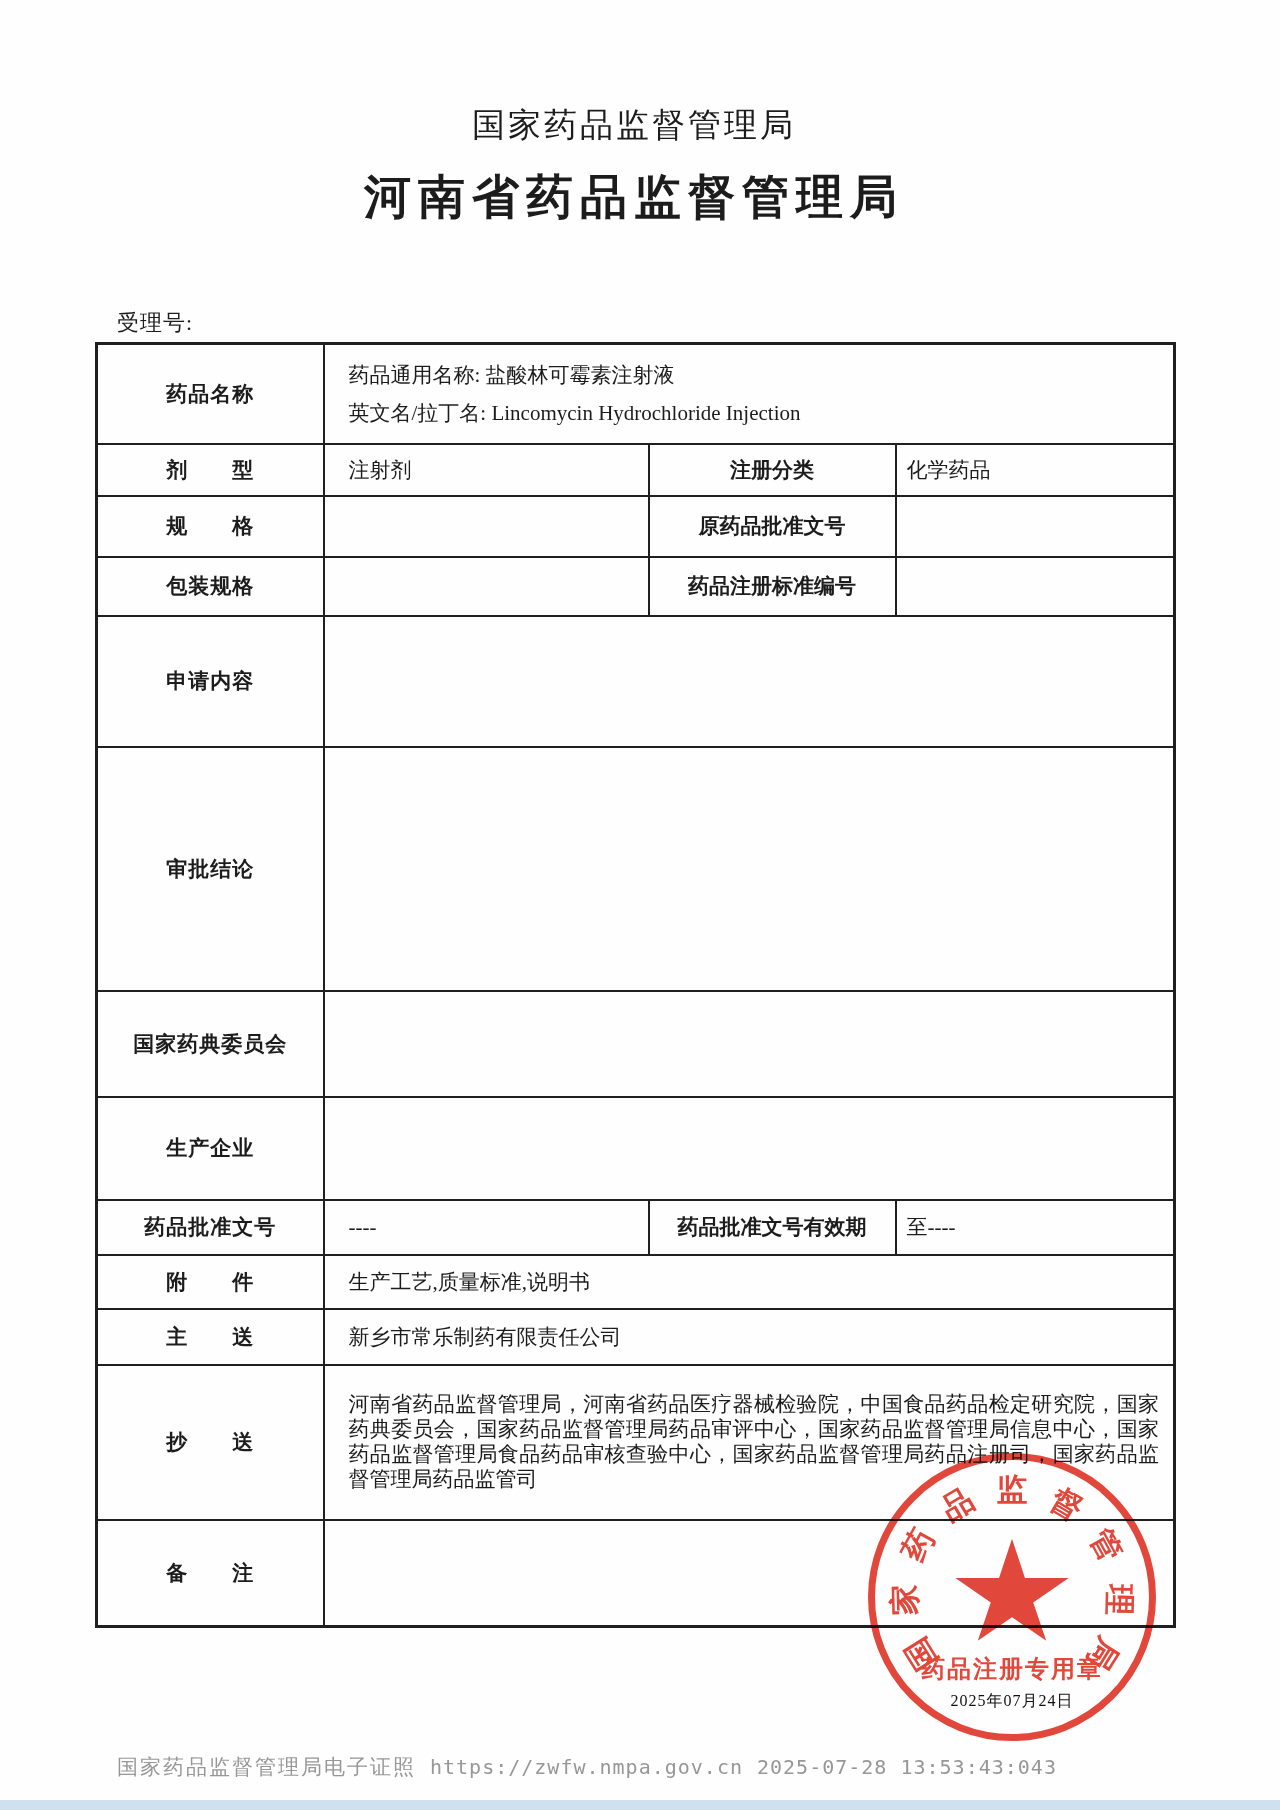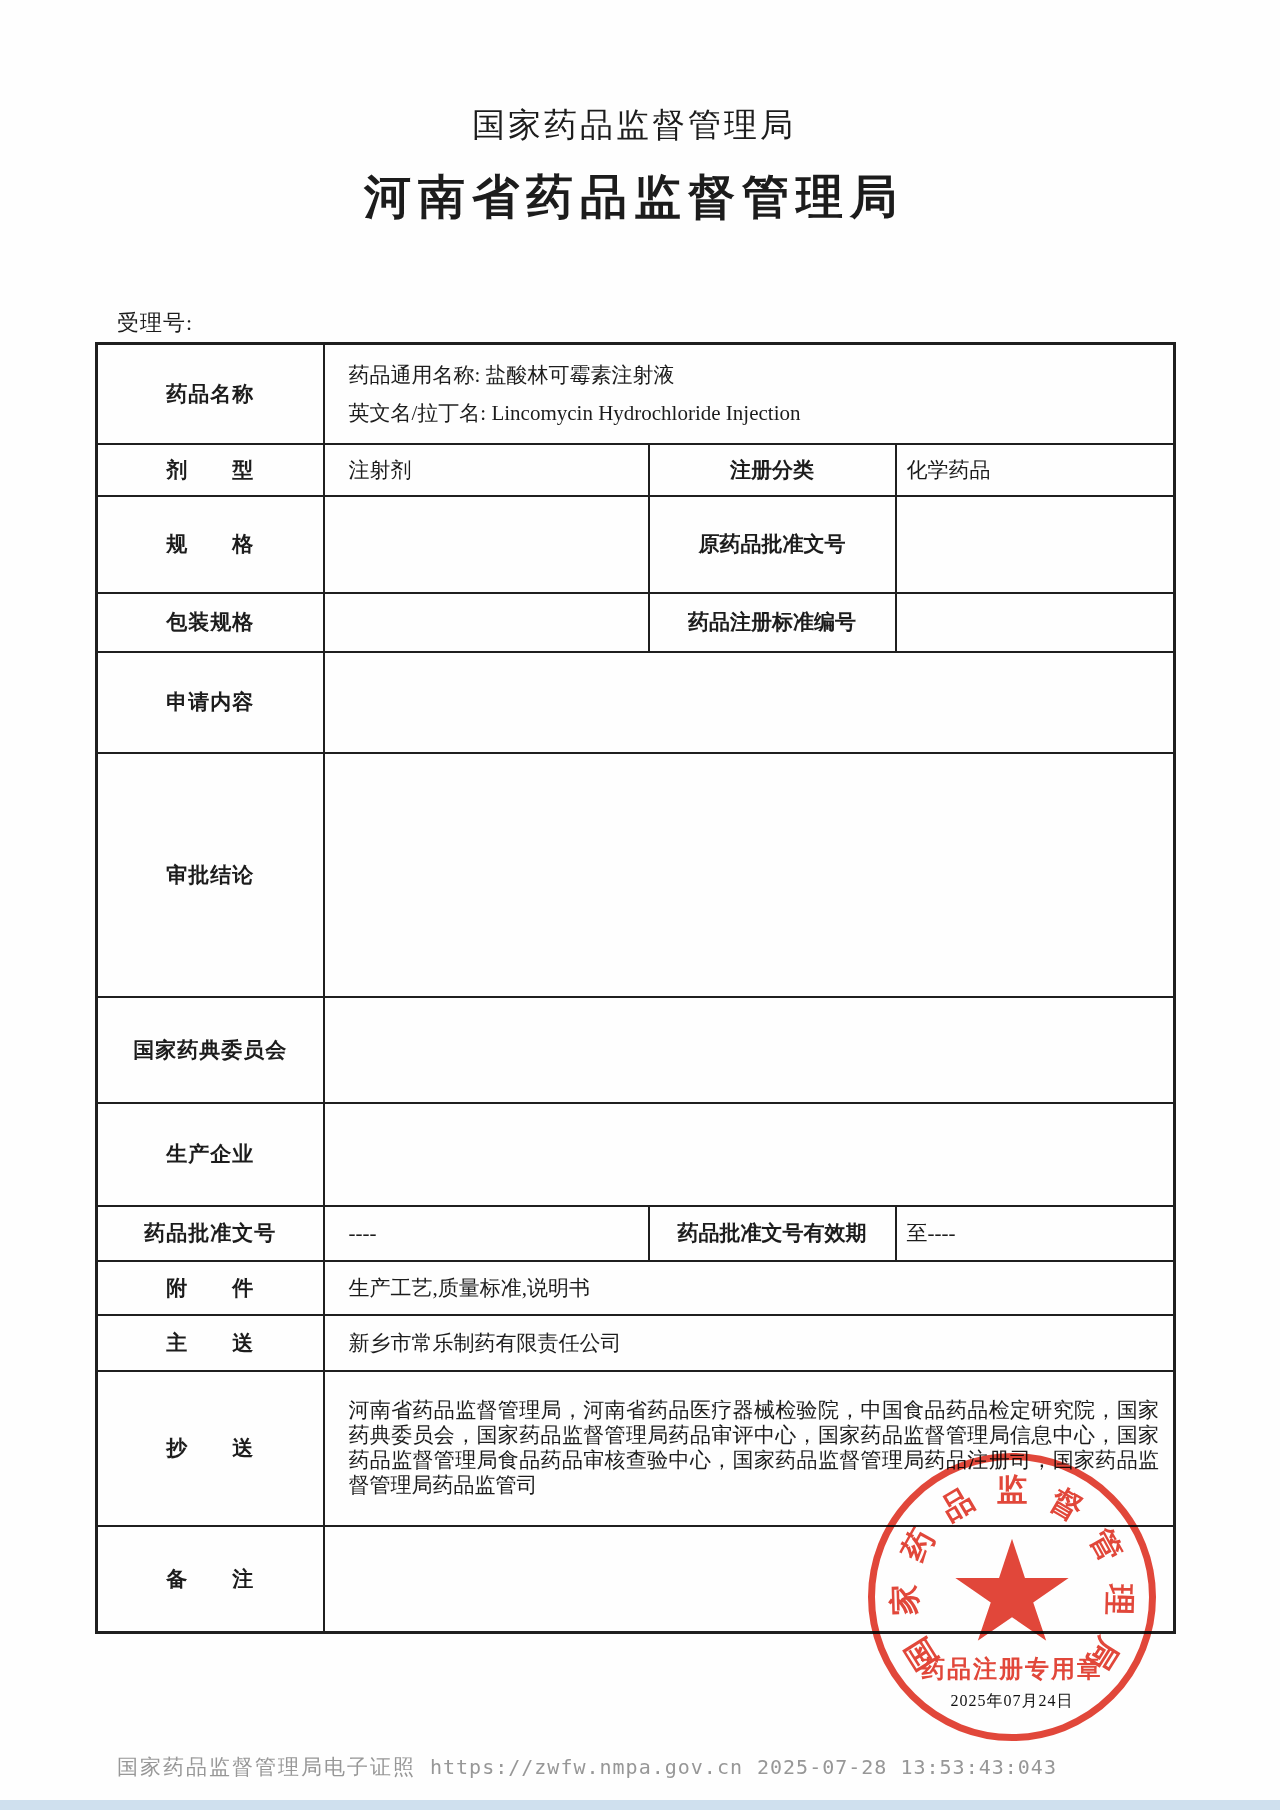--- a/index.html
+++ b/index.html
@@ -107,33 +107,33 @@
         <div>药品通用名称: 盐酸林可霉素注射液</div>
         <div>英文名/拉丁名: Lincomycin Hydrochloride Injection</div>
       </td>
     </tr>
     <tr style="height:52px">
       <td class="lbl">剂　　型</td>
       <td class="val">注射剂</td>
       <td class="sublbl">注册分类</td>
       <td class="val-tight">化学药品</td>
     </tr>
-    <tr style="height:97px">
+    <tr style="height:61px">
       <td class="lbl">规　　格</td>
       <td class="val"></td>
       <td class="sublbl">原药品批准文号</td>
       <td class="val-tight"></td>
     </tr>
     <tr style="height:59px">
       <td class="lbl">包装规格</td>
       <td class="val"></td>
       <td class="sublbl">药品注册标准编号</td>
       <td class="val-tight"></td>
     </tr>
-    <tr style="height:101px">
+    <tr style="height:131px">
       <td class="lbl">申请内容</td>
       <td colspan="3" class="val"></td>
     </tr>
     <tr style="height:244px">
       <td class="lbl">审批结论</td>
       <td colspan="3" class="val"></td>
     </tr>
     <tr style="height:106px">
       <td class="lbl">国家药典委员会</td>
       <td colspan="3" class="val"></td>

